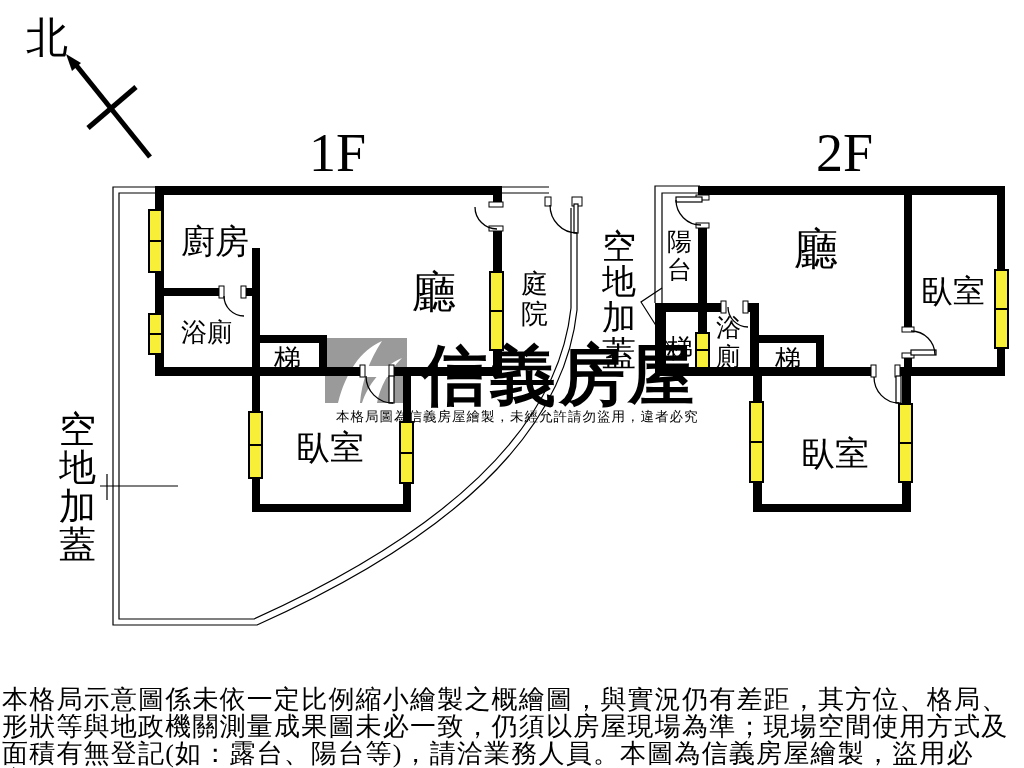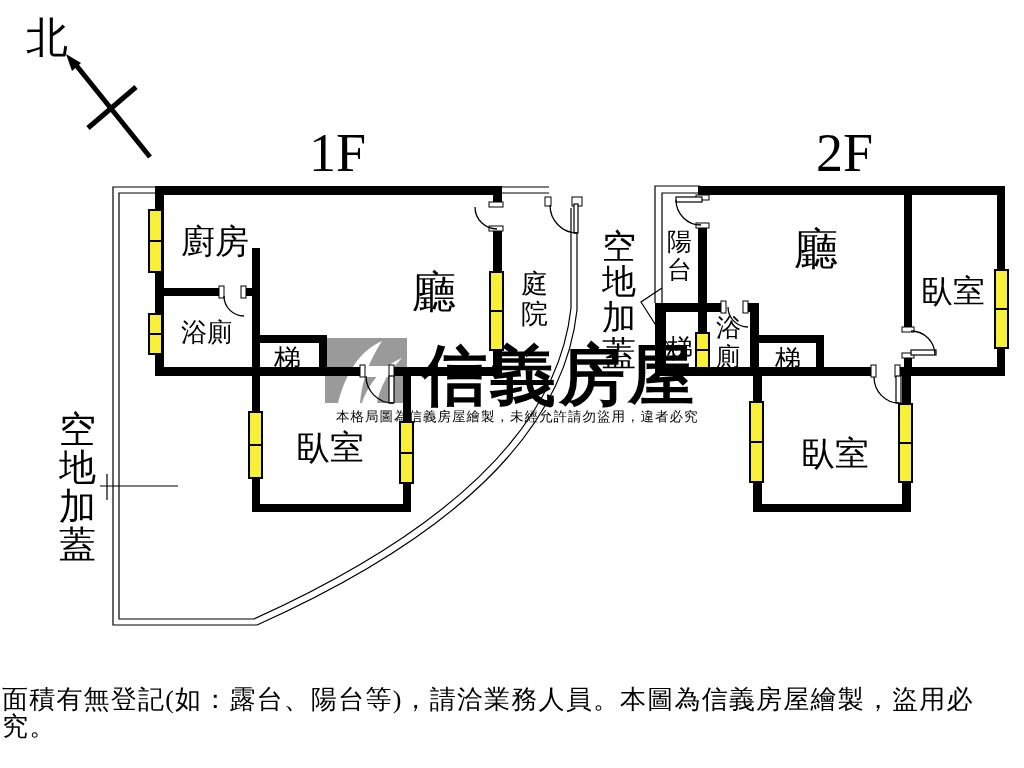--- a/index.html
+++ b/index.html
@@ -187,15 +187,17 @@
     <text x="716" y="336" font-size="25">浴</text>
     <text x="716" y="365" font-size="25">廁</text>
     <text x="775" y="368" font-size="26">梯</text>
     <text x="794" y="264" font-size="44">廳</text>
     <text x="921" y="302" font-size="32">臥室</text>
     <text x="801" y="465" font-size="34">臥室</text>
   </g>
 </svg>
 
 <div class="disclaimer">
+  <div>本格局示意圖係未依一定比例縮小繪製之概繪圖，與實況仍有差距，其方位、格局、</div>
+  <div>形狀等與地政機關測量成果圖未必一致，仍須以房屋現場為準；現場空間使用方式及</div>
   <div>面積有無登記(如：露台、陽台等)，請洽業務人員。本圖為信義房屋繪製，盜用必究。</div>
 </div>
 </div>
 
 </body></html>

